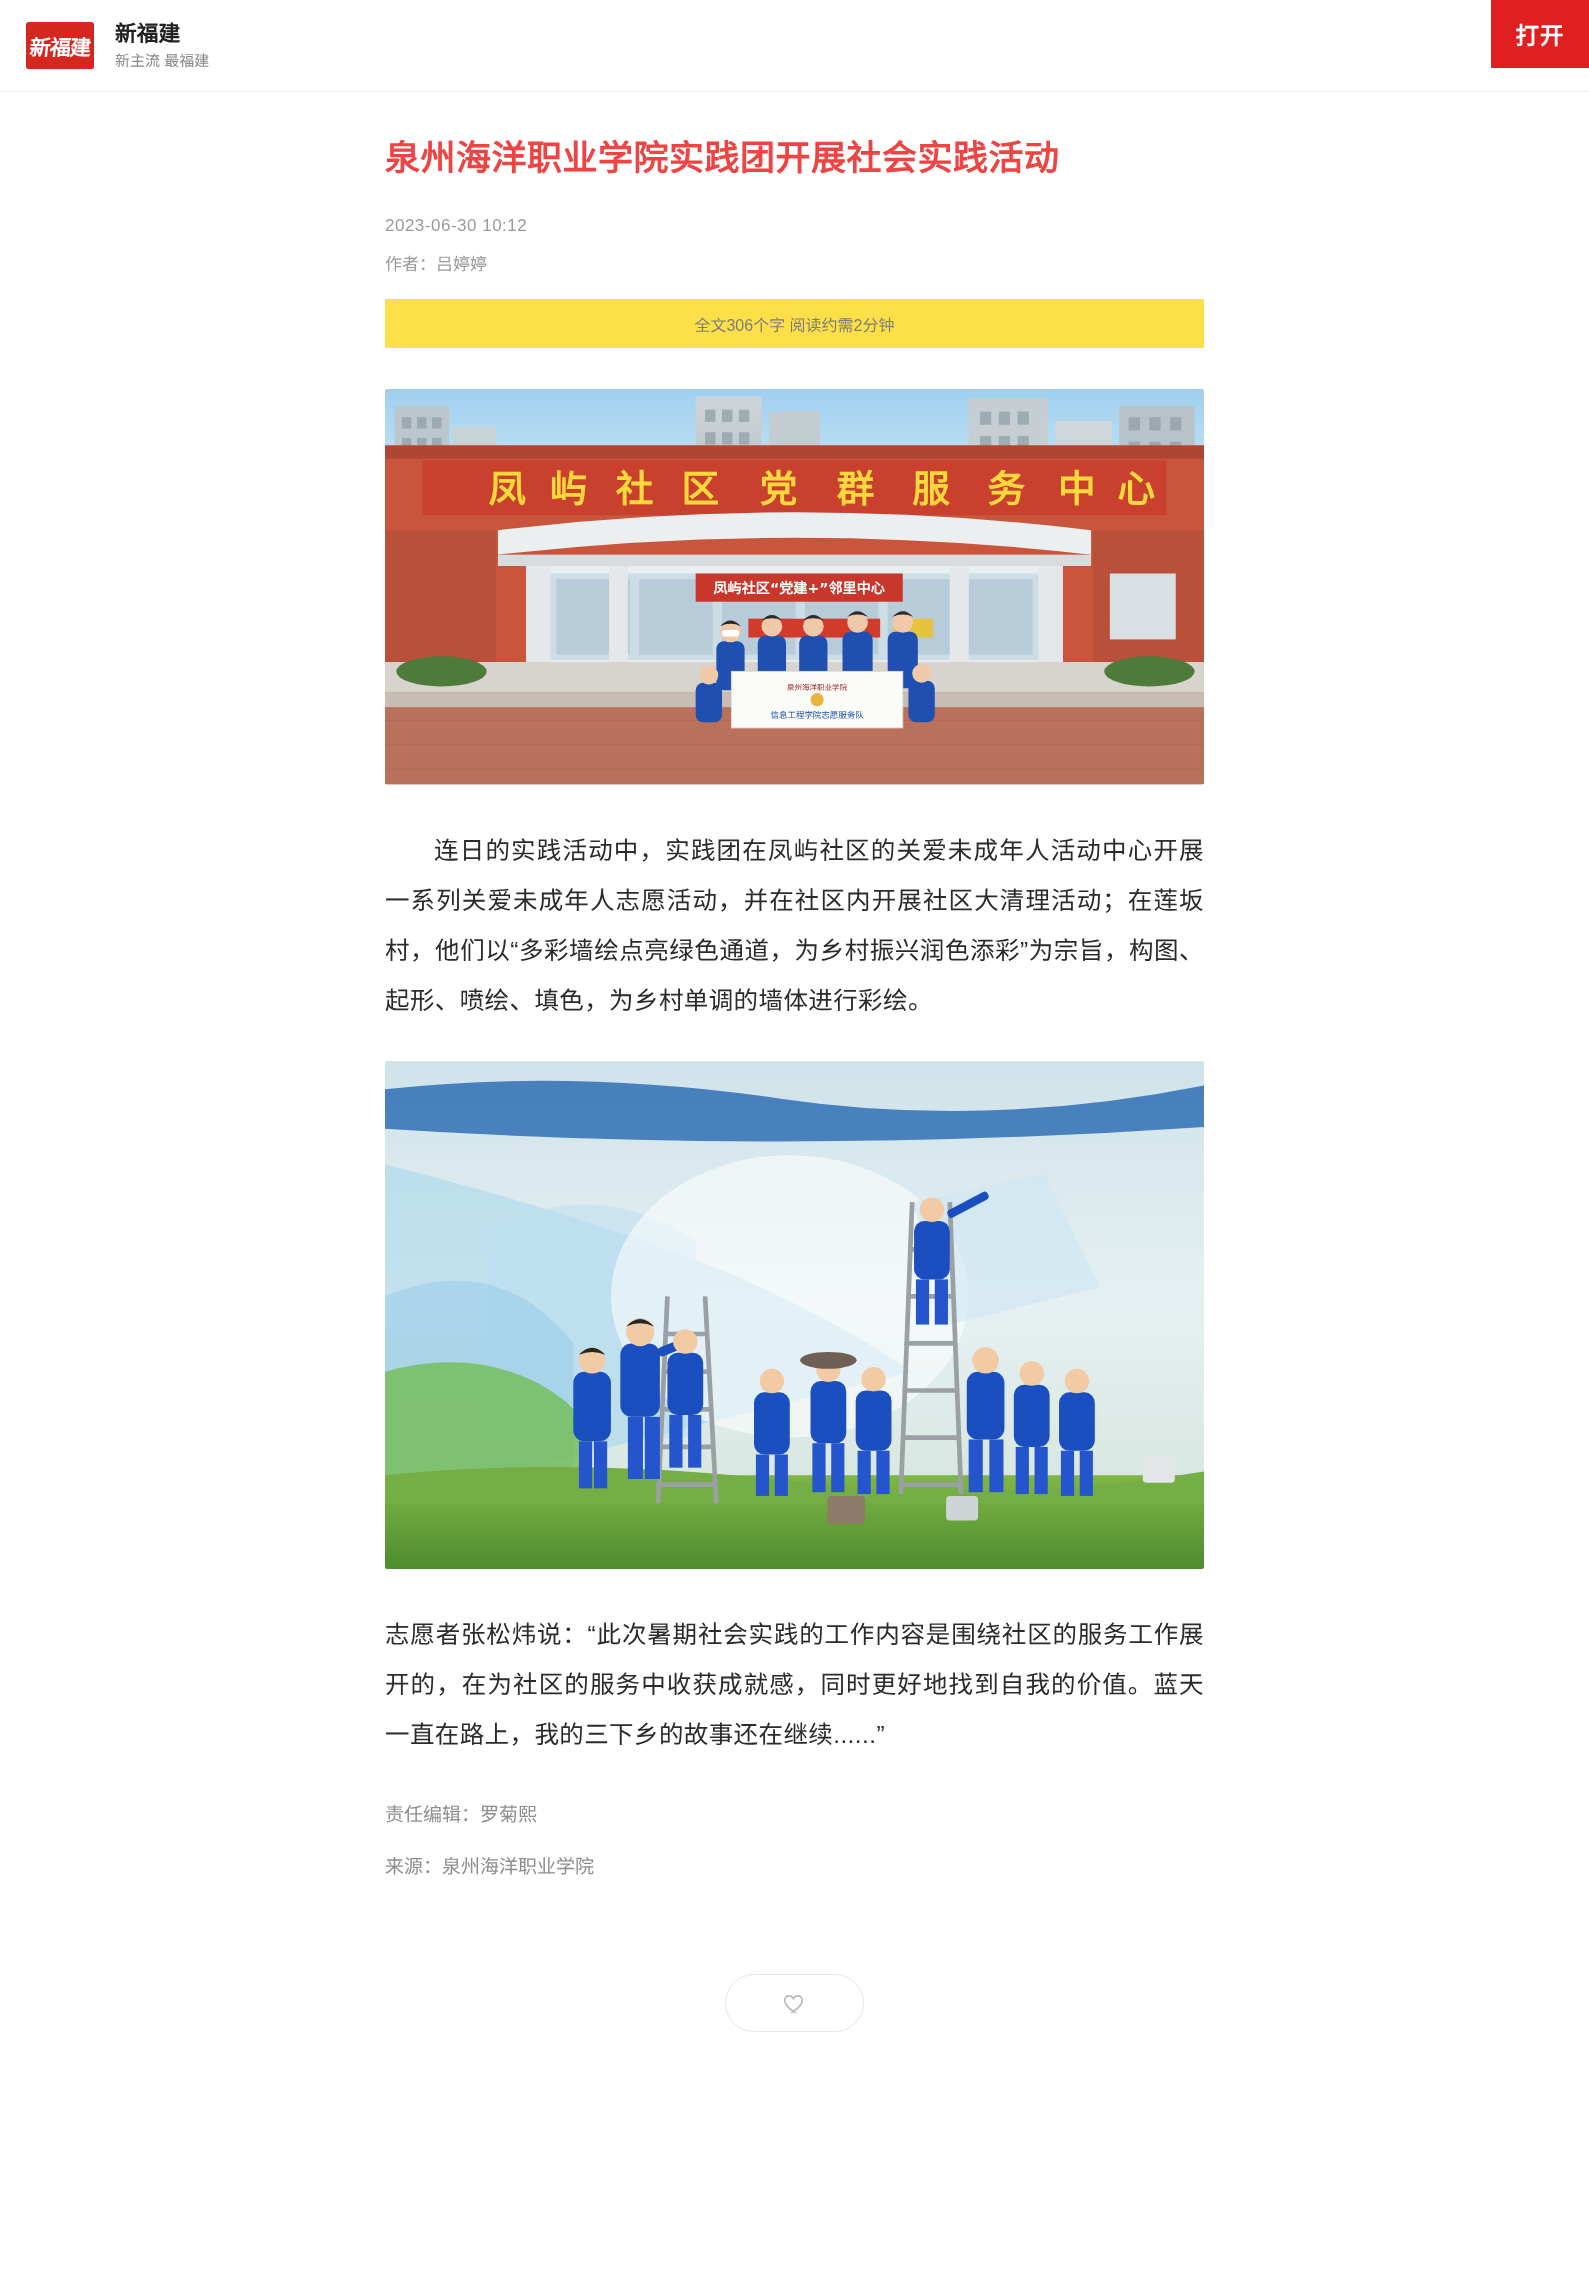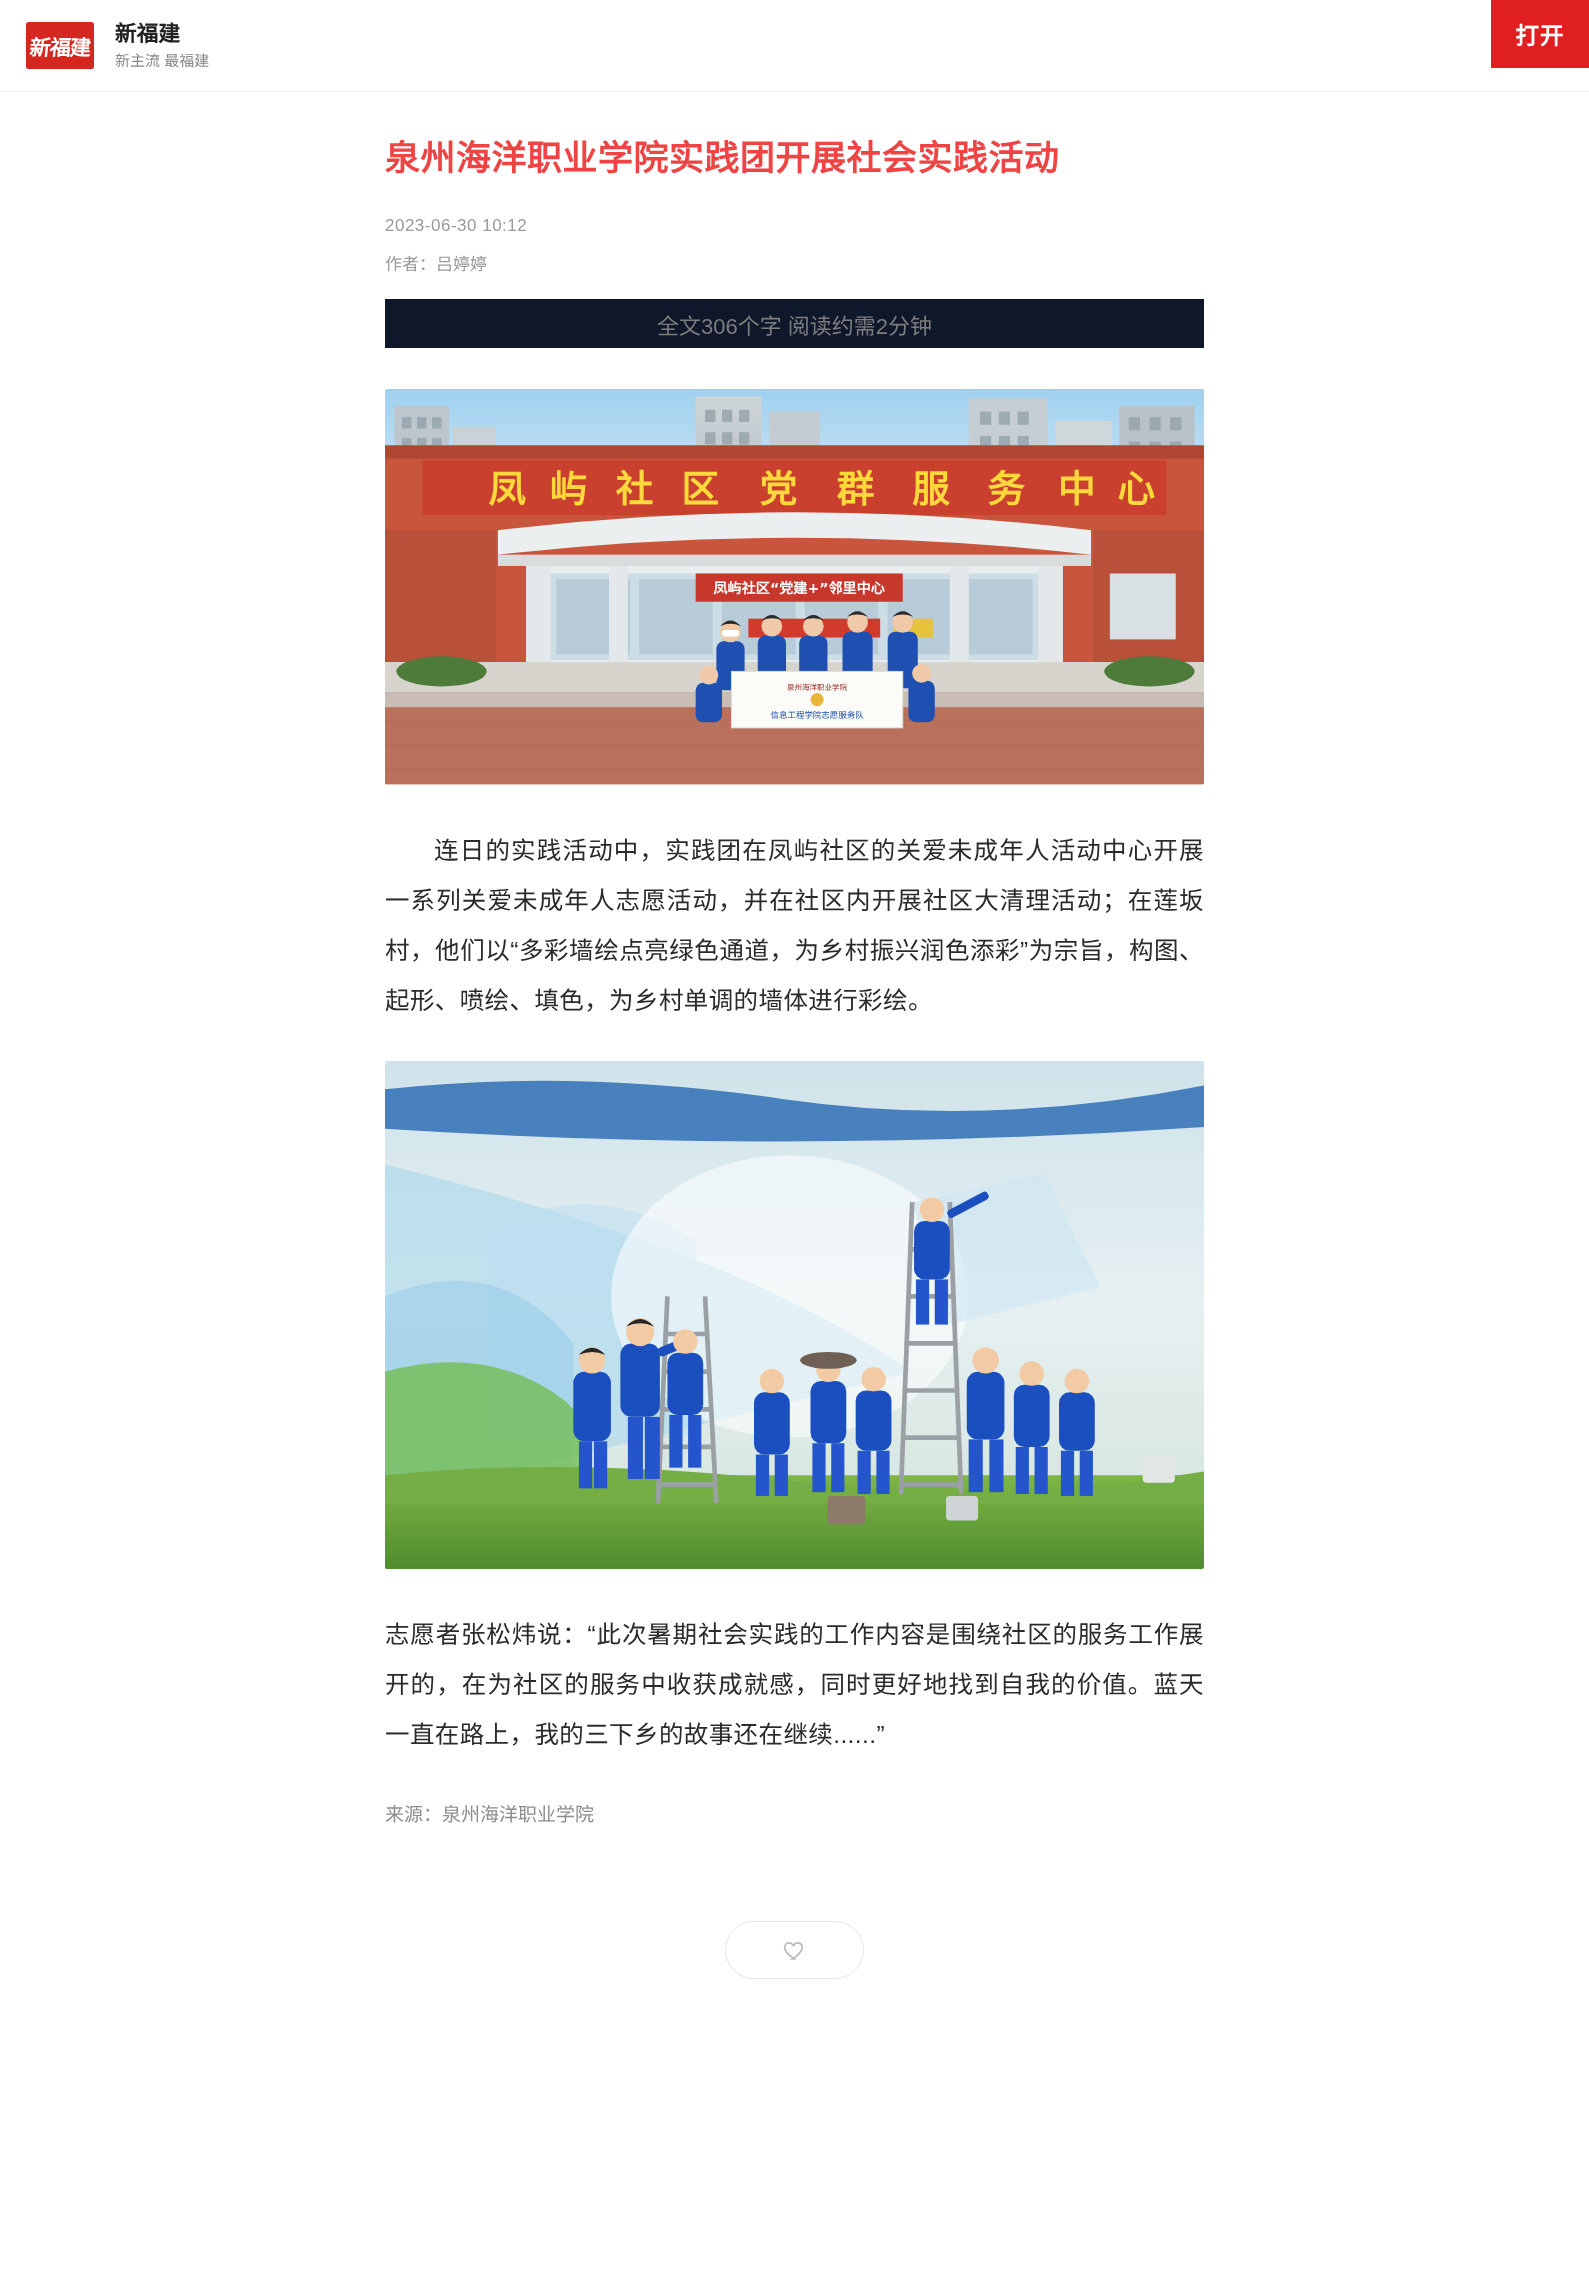--- a/index.html
+++ b/index.html
@@ -99,26 +99,26 @@
     color: #9a9a9a;
     margin-bottom: 14px;
     letter-spacing: 0.5px;
   }
   .meta-author {
     font-size: 17px;
     color: #9a9a9a;
     margin-bottom: 24.5px;
   }
   .readbar {
-    background: #0f172a;
+    background: #fde047;
     height: 49px;
     display: flex;
     align-items: center;
     justify-content: center;
-    font-size: 22px;
+    font-size: 16px;
     color: #7d7d7d;
     margin-bottom: 41px;
   }
   .para {
     font-size: 24.5px;
     line-height: 2.05;
     color: #2b2b2b;
     margin: 0 0 34px 0;
     text-align: justify;
     letter-spacing: 0.4px;
@@ -471,20 +471,21 @@
       </g>
 
       <rect x="805" y="420" width="34" height="28" rx="4" fill="#e2e6e7"></rect>
       <rect x="470" y="462" width="40" height="30" rx="4" fill="#8d7a68"></rect>
       <rect x="596" y="462" width="34" height="26" rx="4" fill="#cfd4d6"></rect>
     </svg>
   </div>
 
   <p class="para">志愿者张松炜说：“此次暑期社会实践的工作内容是围绕社区的服务工作展开的，在为社区的服务中收获成就感，同时更好地找到自我的价值。蓝天一直在路上，我的三下乡的故事还在继续......”</p>
 
+  <div class="footer-meta">责任编辑：罗菊熙</div>
   <div class="footer-meta">来源：泉州海洋职业学院</div>
 
   <div class="like-wrap">
     <button class="like-btn">
       <svg class="heart" viewBox="0 0 24 24" fill="none" stroke="#b9b9b9" stroke-width="1.6">
         <path d="M12 20.5s-7.2-4.6-9-9.1C1.6 7.9 3.6 4.8 6.8 4.8c2 0 3.6 1.2 4.4 2.6.8-1.4 2.4-2.6 4.4-2.6 3.2 0 5.2 3.1 3.8 6.6-1.8 4.5-9 9.1-9 9.1z"></path>
       </svg>
     </button>
   </div>
 

